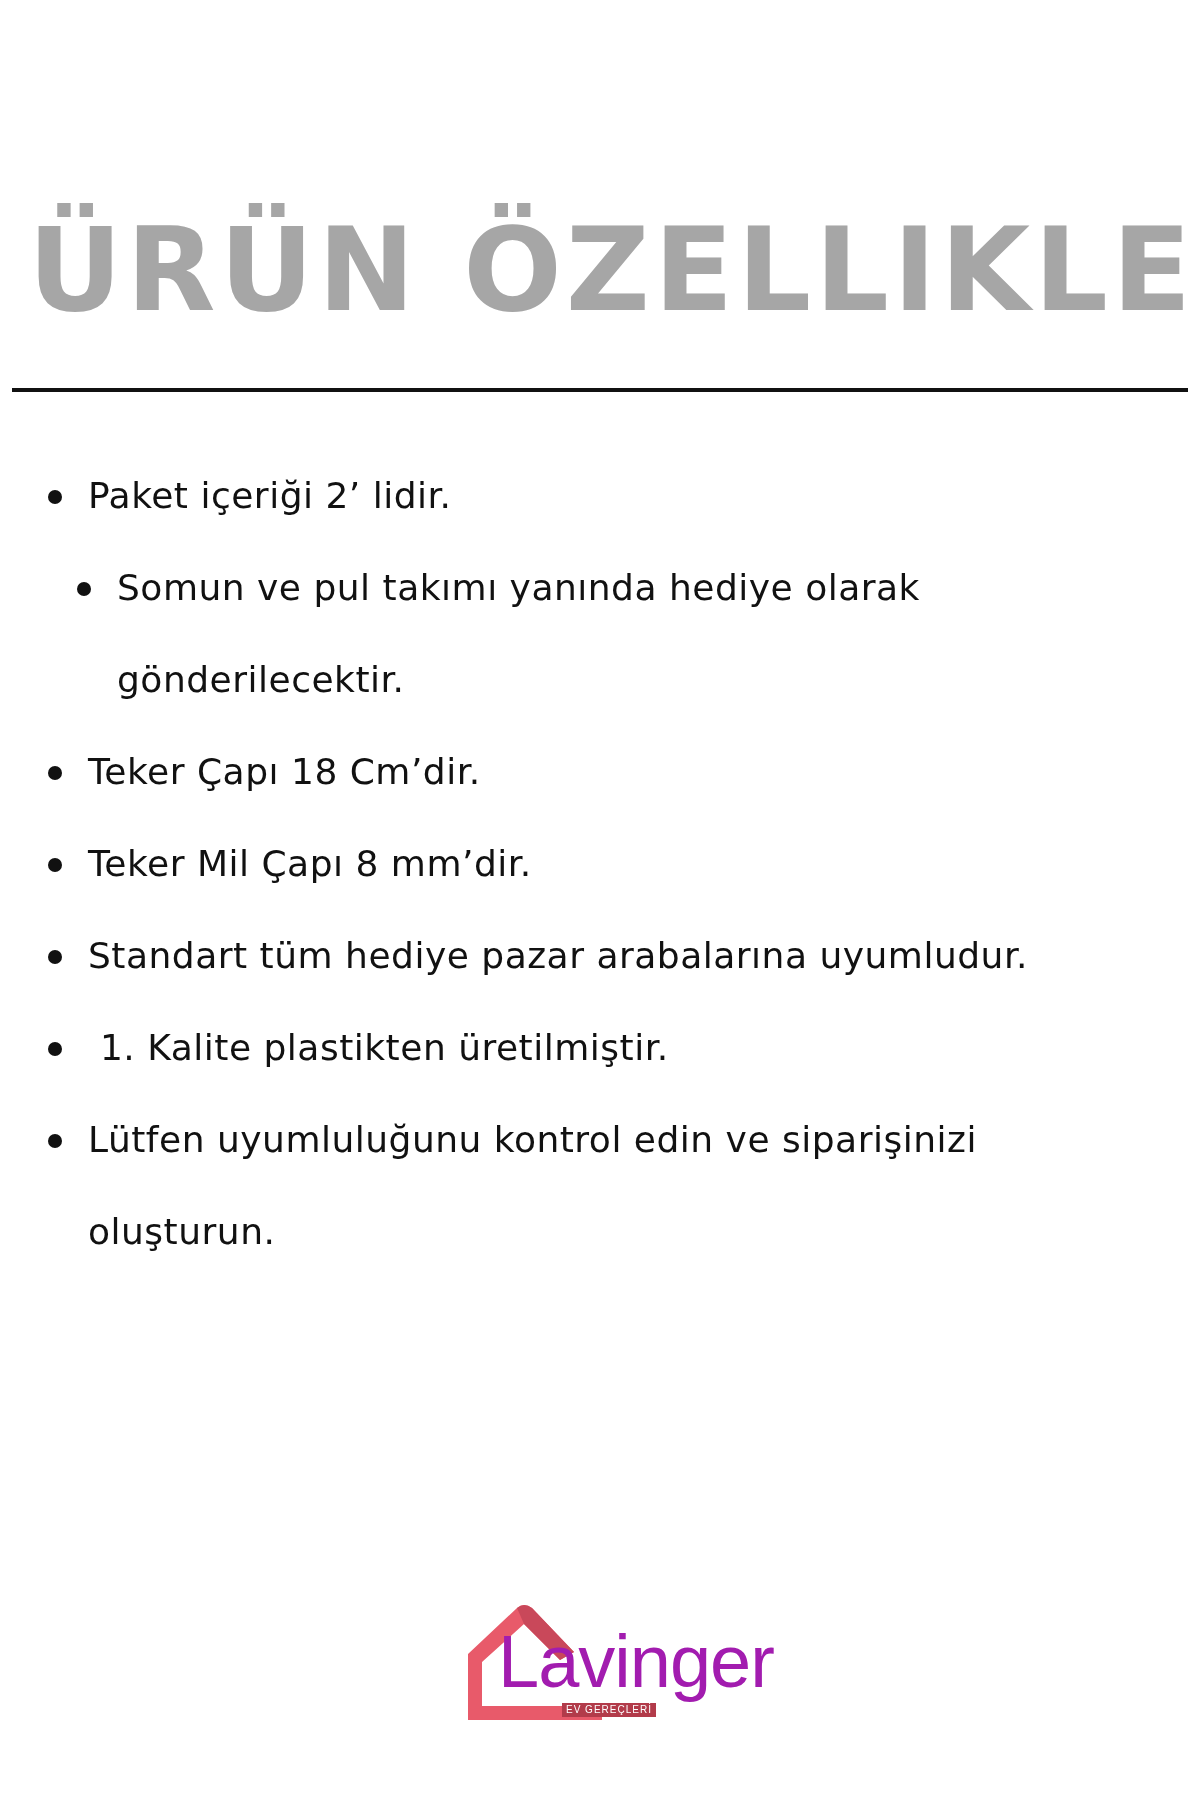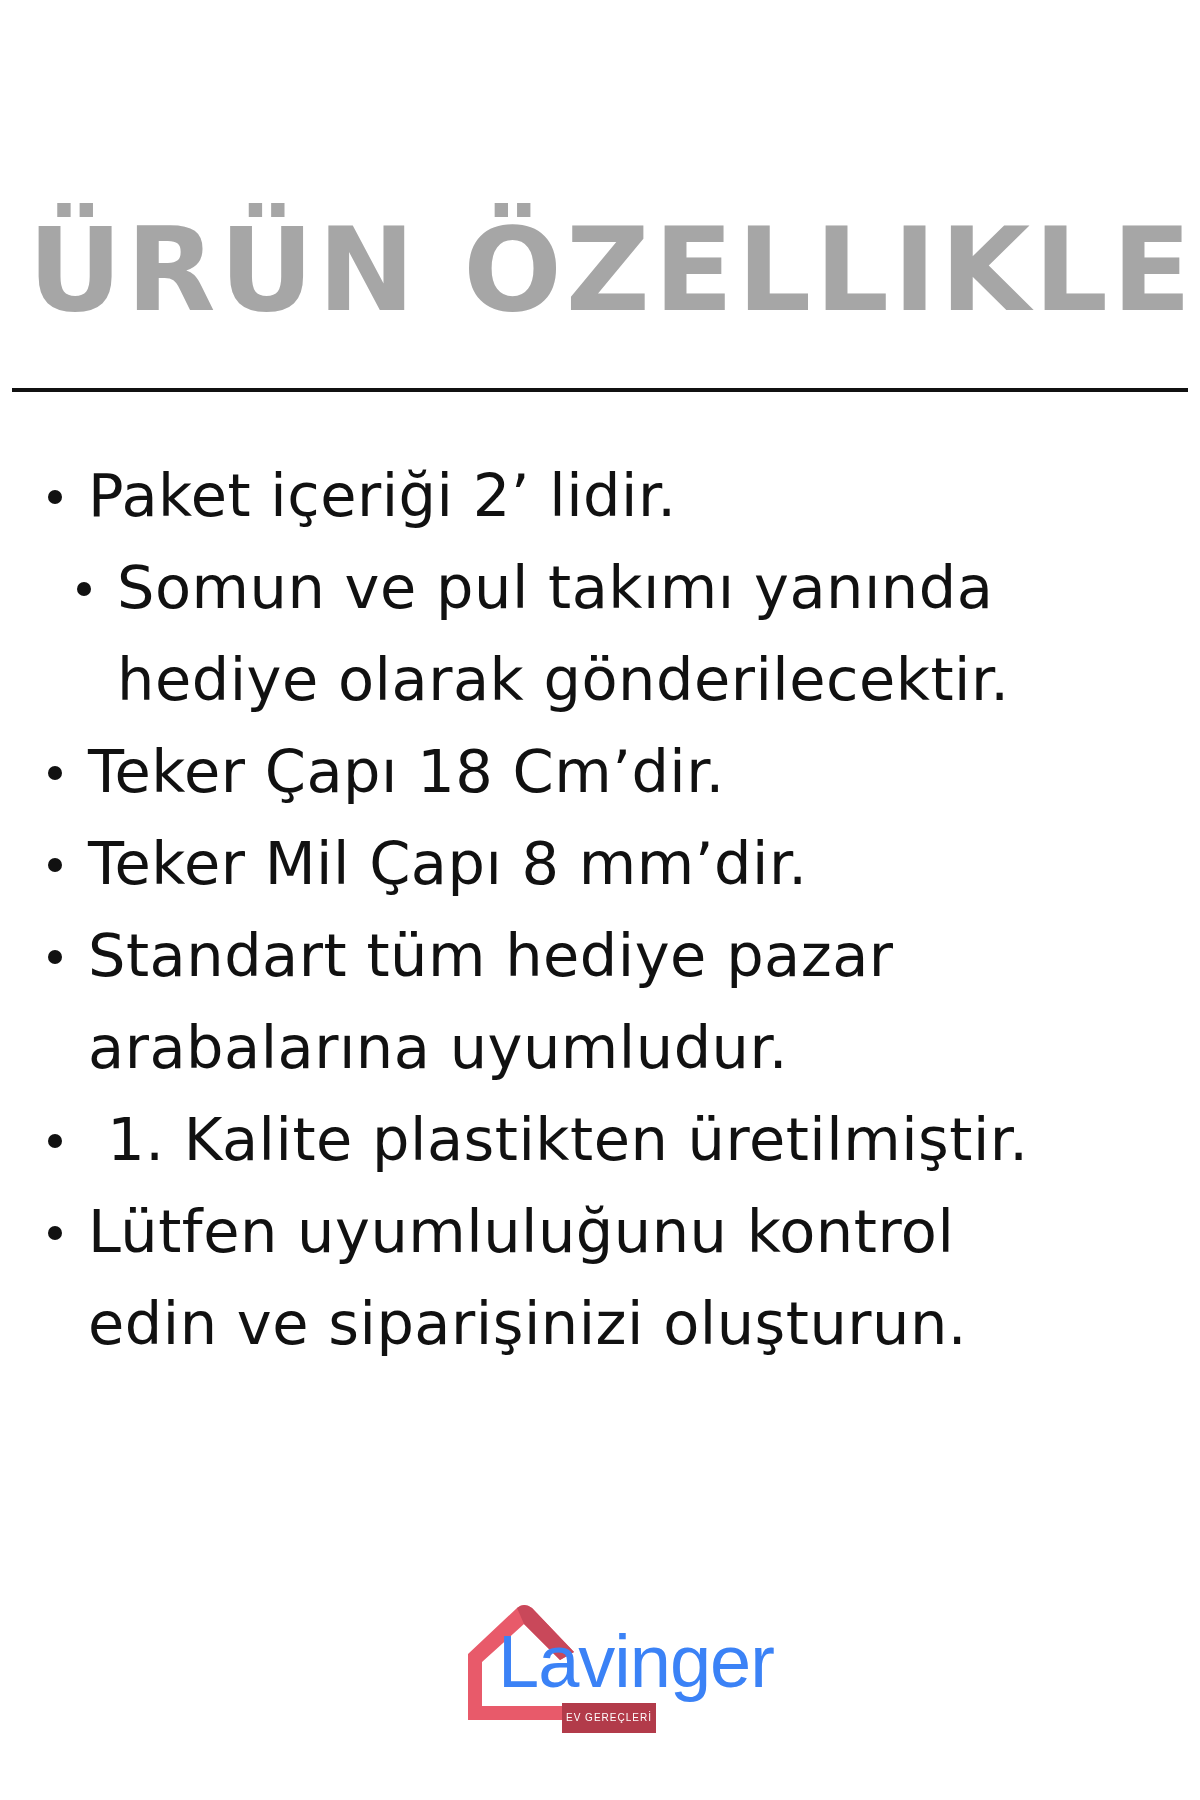--- a/index.html
+++ b/index.html
@@ -1,24 +1,24 @@
 <!DOCTYPE html>
 <html><head>
 <meta charset="utf-8">
 <style>
   html,body{margin:0;padding:0;background:#fff;}
   body{width:1200px;height:1800px;position:relative;overflow:hidden;font-family:"DejaVu Sans",sans-serif;}
   .title{position:absolute;left:28px;top:205px;width:1160px;font-family:"DejaVu Sans",sans-serif;font-weight:bold;font-size:116px;line-height:130px;color:#a6a6a6;letter-spacing:4px;white-space:nowrap;}
   .rule{position:absolute;left:12px;top:388px;width:1176px;height:4px;background:#111;}
   .list{position:absolute;left:0;top:450px;width:1200px;margin:0;padding:0;list-style:none;}
-  .item{position:relative;padding-left:88px;font-size:59px;line-height:92px;color:#111;letter-spacing:0.5px;}
+  .item{position:relative;padding-left:88px;font-size:36px;line-height:92px;color:#111;letter-spacing:0.5px;}
   .bullet{position:absolute;left:48px;top:40px;width:14px;height:14px;border-radius:50%;background:#111;}
   .logo{position:absolute;left:462px;top:1600px;width:280px;height:125px;}
-  .logo-word{position:absolute;left:36px;top:22px;font-family:"Liberation Sans",sans-serif;font-size:74px;color:#3b82f6;letter-spacing:-1px;line-height:80px;}
-  .logo-tag{position:absolute;left:100px;top:103px;font-family:"Liberation Sans",sans-serif;font-size:10px;color:#fff;background:#b23b4a;padding:9px 4px;letter-spacing:1px;line-height:12px;}
+  .logo-word{position:absolute;left:36px;top:22px;font-family:"Liberation Sans",sans-serif;font-size:74px;color:#a21caf;letter-spacing:-1px;line-height:80px;}
+  .logo-tag{position:absolute;left:100px;top:103px;font-family:"Liberation Sans",sans-serif;font-size:10px;color:#fff;background:#b23b4a;padding:1px 4px;letter-spacing:1px;line-height:12px;}
 </style>
 </head>
 <body>
 
 <div class="title">ÜRÜN ÖZELLIKLERI</div>
 <div class="rule"></div>
 
 <ul class="list">
   <li class="item"><span class="bullet"></span><span>Paket içeriği 2’ lidir.</span></li>
   <li class="item" style="width:980px;margin-left:29px;"><span class="bullet"></span><span>Somun ve pul takımı yanında hediye olarak gönderilecektir.</span></li>

